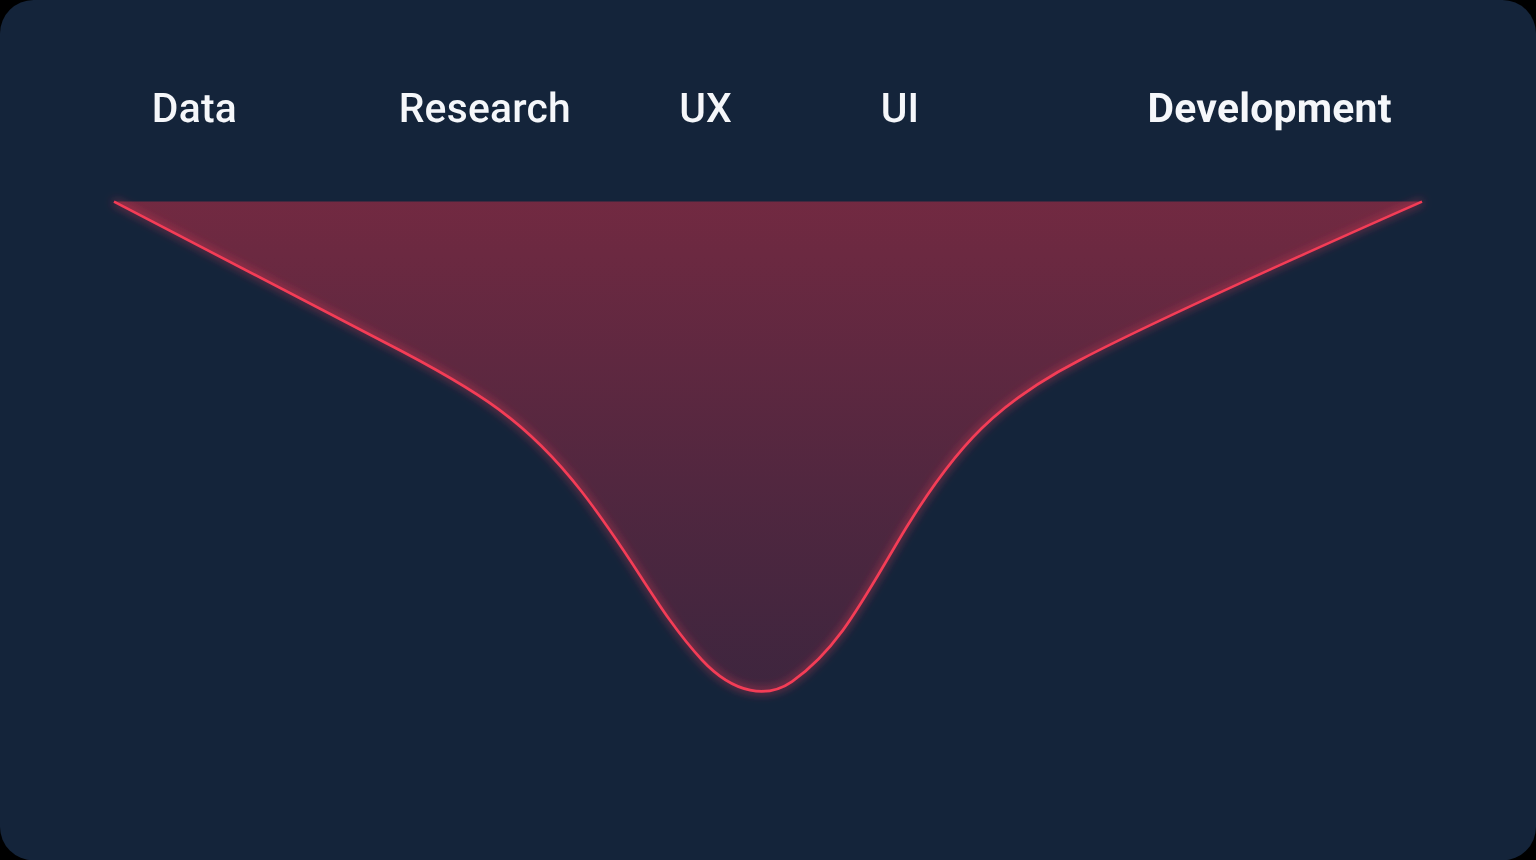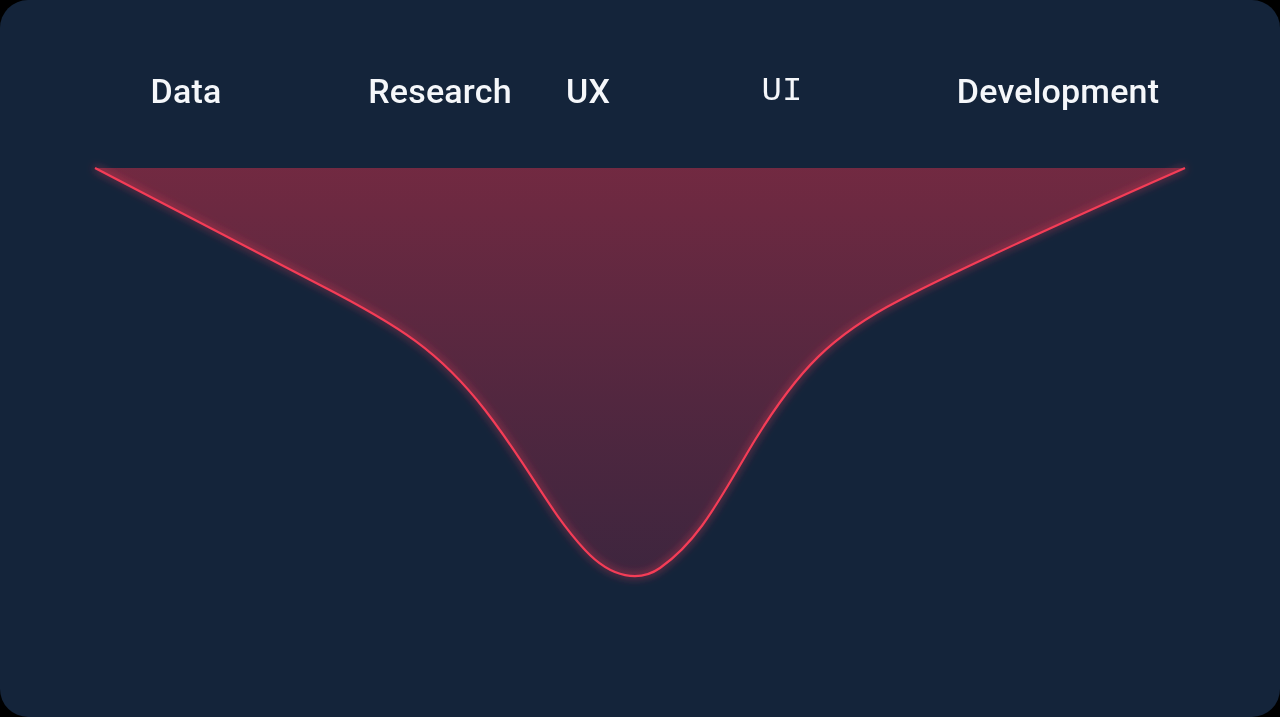--- a/index.html
+++ b/index.html
@@ -48,25 +48,25 @@
       width: 1280px;
       height: 717px;
       display: block;
     }
   </style>
 </head>
 <body>
 
 <div class="card">
   <div class="labels">
-      <span class="label" style="left: 162px; margin-left: 24px;">Data</span>
-      <span class="label" style="left: 404px; margin-left: 36px;">Research</span>
+      <span class="label" style="left: 162px;">Data</span>
+      <span class="label" style="left: 404px;">Research</span>
       <span class="label" style="left: 588px;">UX</span>
-      <span class="label" style="left: 782px; font-family: Liberation Mono, monospace;">UI</span>
-      <span class="label" style="left: 1058px;">Development</span>
+      <span class="label" style="left: 750px;">UI</span>
+      <span class="label" style="left: 1058px; font-weight: bold;">Development</span>
     </div>
   <div class="chart-wrap">
     <svg viewBox="0 0 1280 717" preserveAspectRatio="none" aria-hidden="true">
       <defs>
         <linearGradient id="fillGrad" x1="0" y1="0" x2="0" y2="1">
           <stop id="stop-top" offset="0%" stop-color="#7a2a42" stop-opacity="0.92"></stop>
           <stop id="stop-bot" offset="100%" stop-color="#4e2640" stop-opacity="0.72"></stop>
         </linearGradient>
         <filter id="glow" x="-20%" y="-20%" width="140%" height="140%">
           <feGaussianBlur stdDeviation="4" result="b"></feGaussianBlur>

